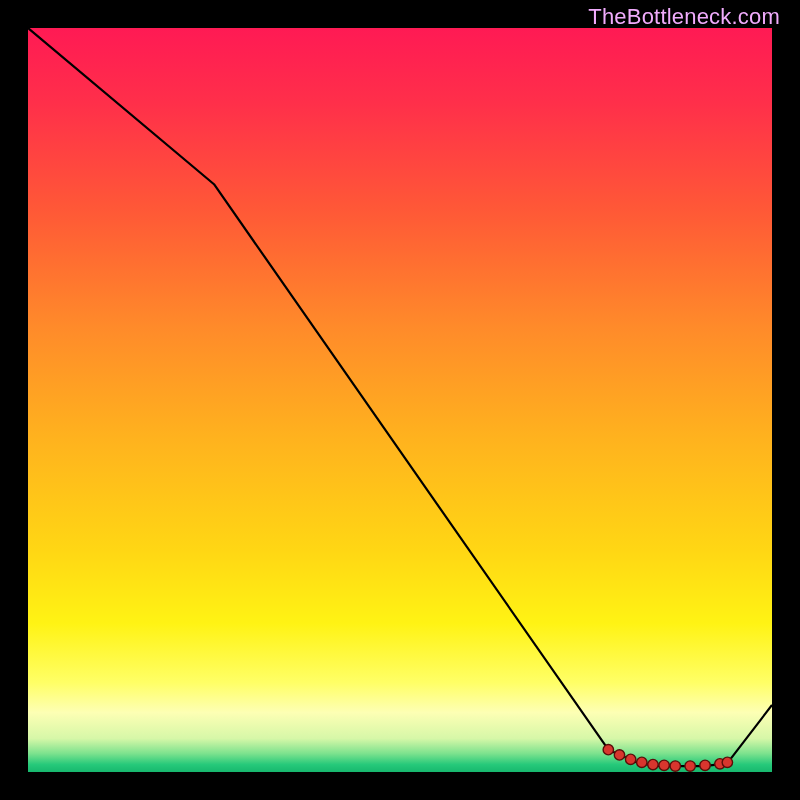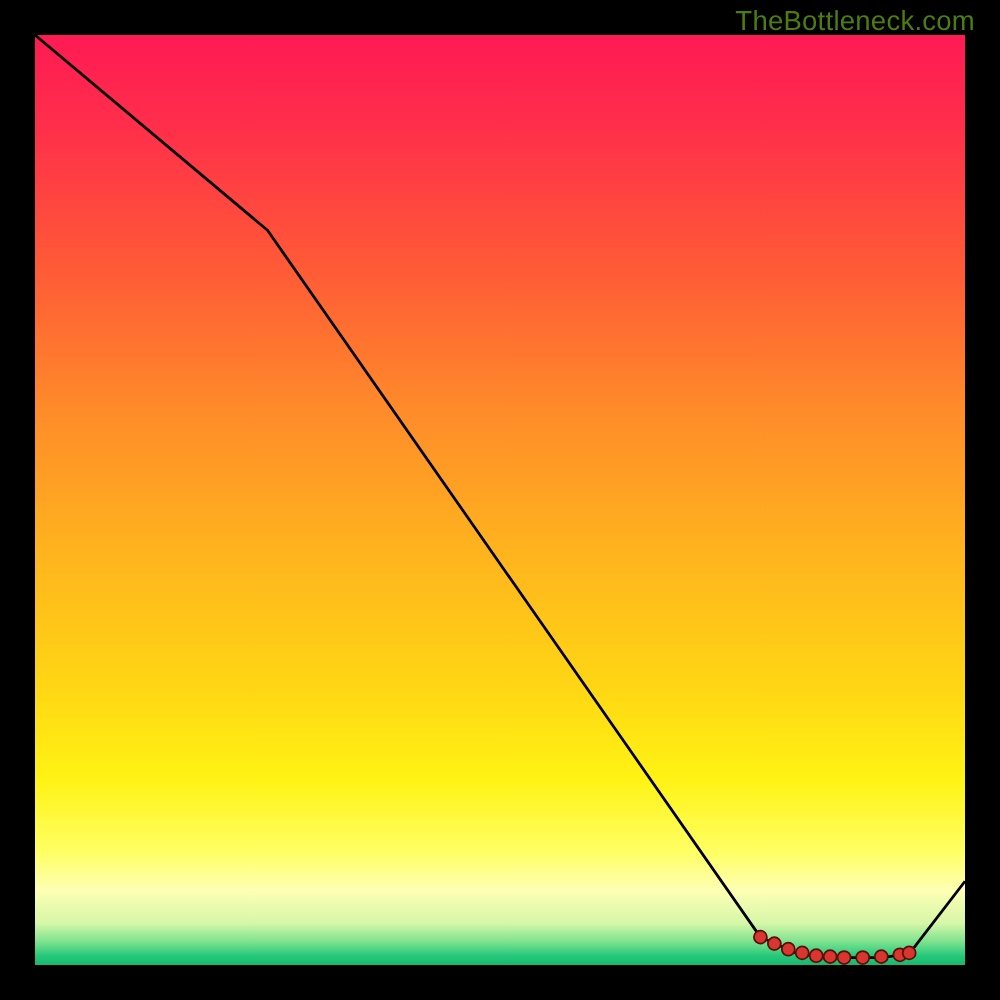--- a/index.html
+++ b/index.html
@@ -14,21 +14,21 @@
   .outer {
     position: relative;
     width: 800px;
     height: 800px;
     background: #000;
   }
   .watermark {
     position: absolute;
     top: 4px;
     right: 20px;
-    color: #4d7c0f;
+    color: #f0abfc;
     font-size: 22px;
     font-weight: 500;
     letter-spacing: 0.2px;
   }
   .plot {
     position: absolute;
     left: 28px;
     top: 28px;
     width: 744px;
     height: 744px;

